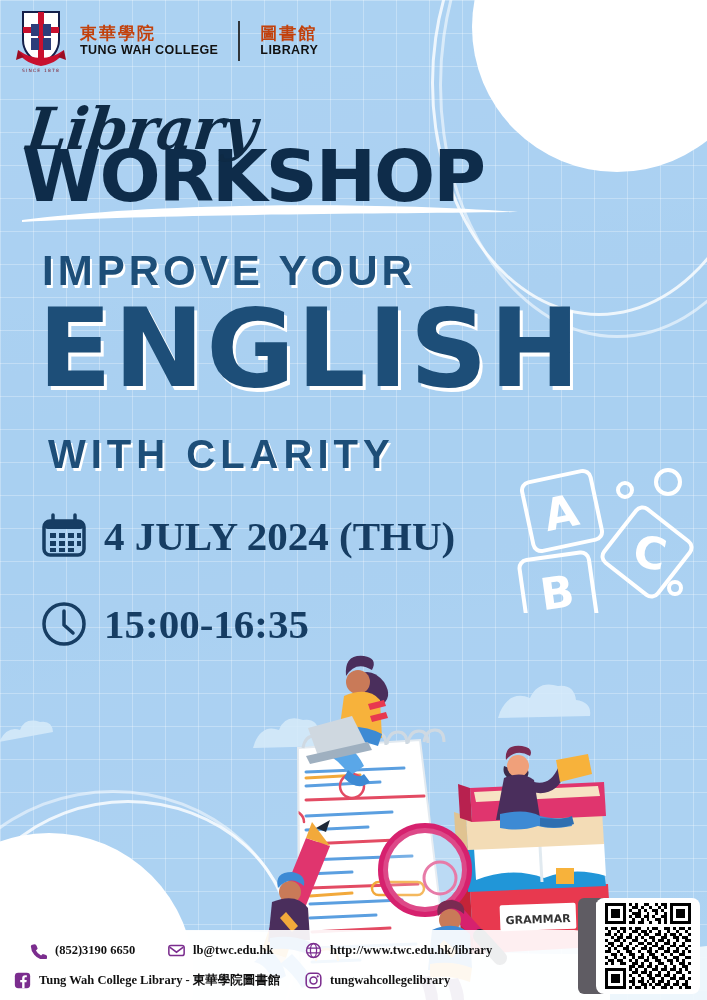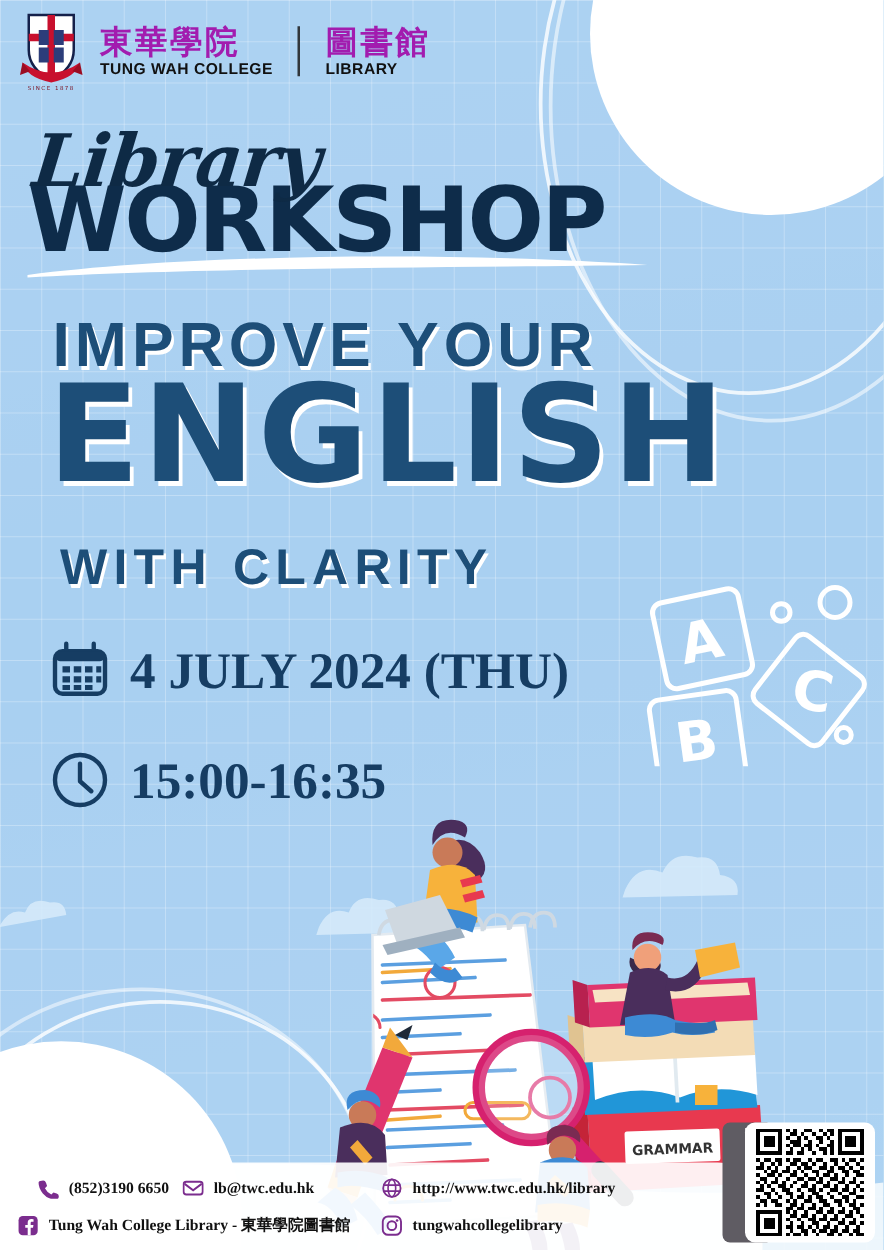--- a/index.html
+++ b/index.html
@@ -44,21 +44,21 @@
     border:3px solid rgba(255,255,255,.8);border-radius:50%;
   }
   .arc-bl2{
     position:absolute;left:-70px;top:790px;width:360px;height:330px;
     border:3px solid rgba(255,255,255,.5);border-radius:50%;
   }
   
   .header{position:absolute;left:14px;top:8px;display:flex;align-items:center;gap:12px;}
   .crest{width:54px;height:66px;position:relative;}
   .brandblock{display:flex;align-items:center;gap:16px;}
-  .cn{font-size:26px;font-weight:700;color:#a21caf;letter-spacing:2px;line-height:1.15;
+  .cn{font-size:17px;font-weight:700;color:#c2410c;letter-spacing:2px;line-height:1.15;
       font-family:Liberation Sans, sans-serif;}
   .en{font-size:12.5px;font-weight:700;color:#111;letter-spacing:.4px;line-height:1.2;}
   .vdiv{width:2px;height:40px;background:#1b1b1b;opacity:.85;margin:0 4px;}
   
   .script{
     position:absolute;left:27px;top:95px;
     font-family:"DejaVu Serif",serif;font-style:italic;font-weight:700;
     font-size:58px;color:#0e2a45;letter-spacing:-1px;
     transform:skewX(-6deg);
     z-index:5;
@@ -66,21 +66,21 @@
   .workshop{
     position:absolute;left:22px;top:140px;
     font-size:72px;font-weight:700;color:#0e2c4a;
     letter-spacing:-2px;line-height:1;
     font-family:"DejaVu Sans",sans-serif;
     z-index:4;
   }
   .underline{position:absolute;left:20px;top:200px;width:500px;height:24px;z-index:3;}
   .improve{
     position:absolute;left:42px;top:247px;
-    font-size:50px;font-weight:700;color:#1d4e78;letter-spacing:4px;
+    font-size:42px;font-weight:700;color:#1d4e78;letter-spacing:4px;
     text-shadow:2px 3px 0 #ffffff;
   }
   .english{
     position:absolute;left:38px;top:295px;
     font-size:108px;font-weight:700;color:#1d4e78;letter-spacing:2px;
     line-height:1;text-shadow:3px 4px 0 #ffffff;
     font-family:"DejaVu Sans",sans-serif;
     text-align:right;
   }
   .clarity{
@@ -376,21 +376,21 @@
   <div class="footer">
     <div class="fbg"></div>
 
     <div class="frow" style="left:30px;top:12px;">
       <svg class="fico" viewBox="0 0 20 20">
         <path d="M4 3 q3 -1 4 2 l1 3 l-2 2 q2 4 6 6 l2 -2 l3 1 q3 1 2 4 q-1 2 -4 2 q-7 -1 -11 -6 q-4 -5 -4 -10 q0 -2 3 -2z" fill="#7b2d8e"></path>
       </svg>
       <span class="ftxt">(852)3190 6650</span>
     </div>
 
-    <div class="frow" style="left:146px;top:12px;">
+    <div class="frow" style="left:168px;top:12px;">
       <svg class="fico" viewBox="0 0 20 20">
         <rect x="1" y="4" width="18" height="12" rx="2.5" fill="none" stroke="#7b2d8e" stroke-width="1.8"></rect>
         <path d="M2 6 L10 12 L18 6" fill="none" stroke="#7b2d8e" stroke-width="1.8"></path>
       </svg>
       <span class="ftxt">lb@twc.edu.hk</span>
     </div>
 
     <div class="frow" style="left:305px;top:12px;">
       <svg class="fico" viewBox="0 0 20 20">
         <circle cx="10" cy="10" r="8.2" fill="none" stroke="#7b2d8e" stroke-width="1.7"></circle>

